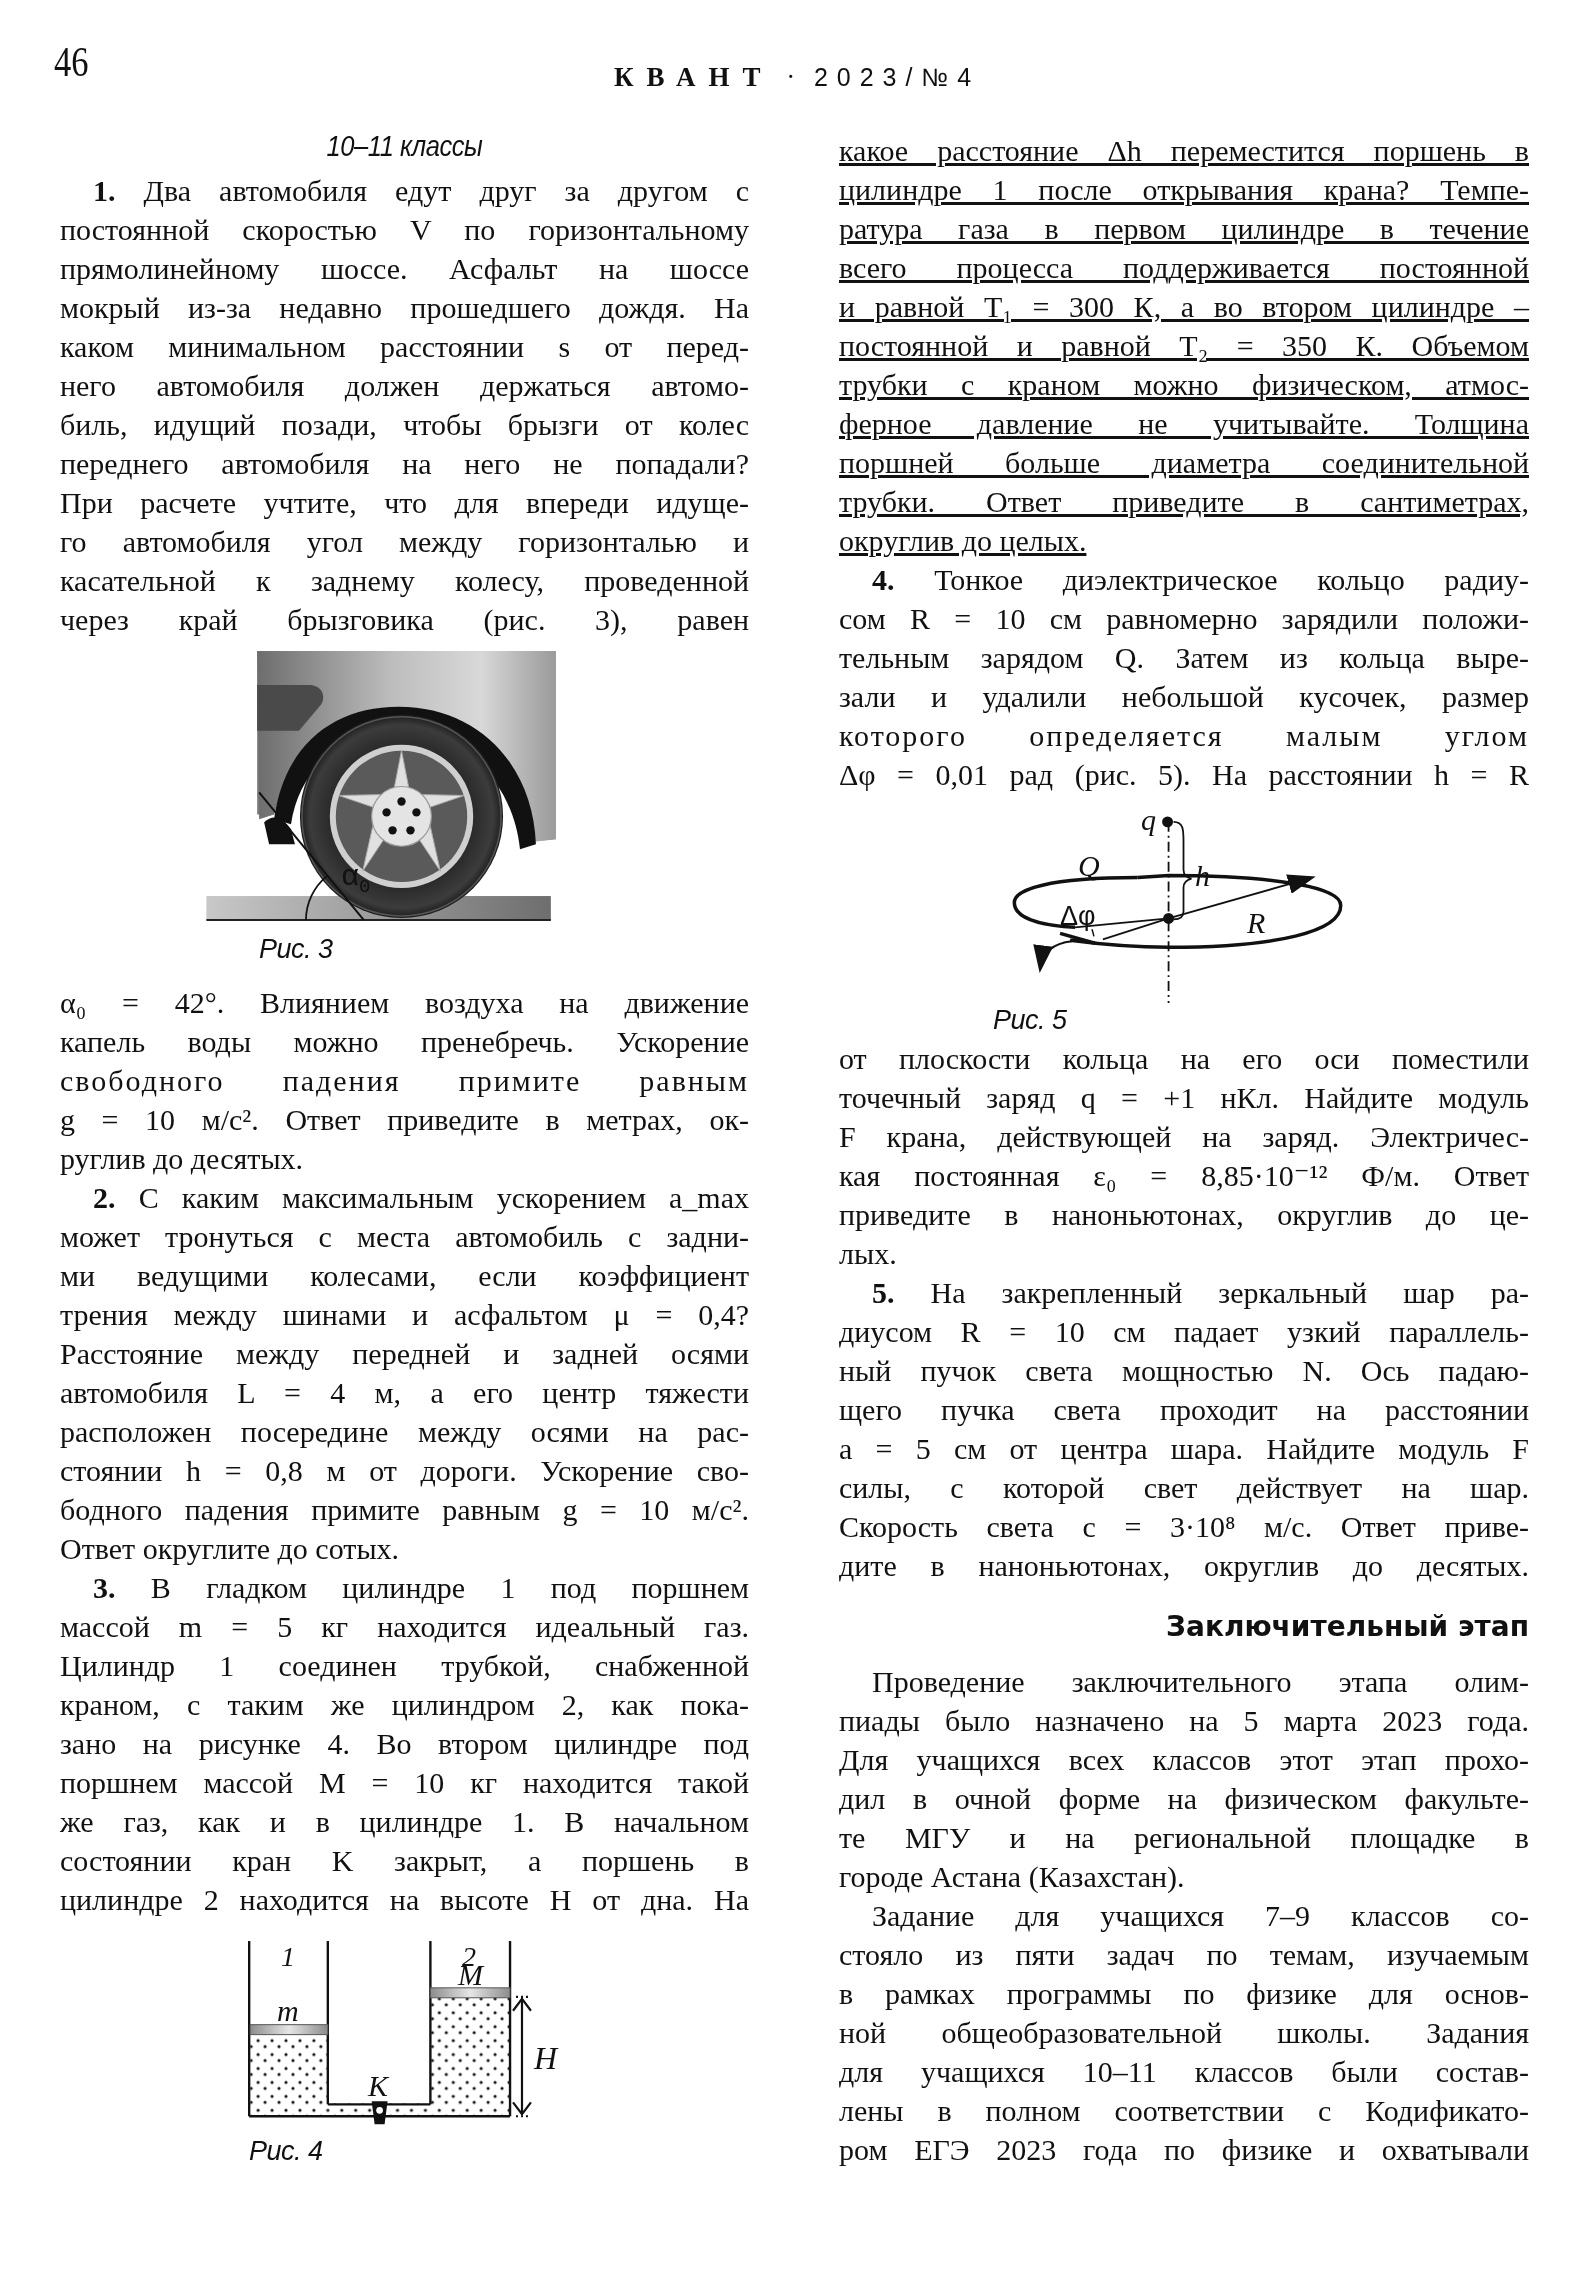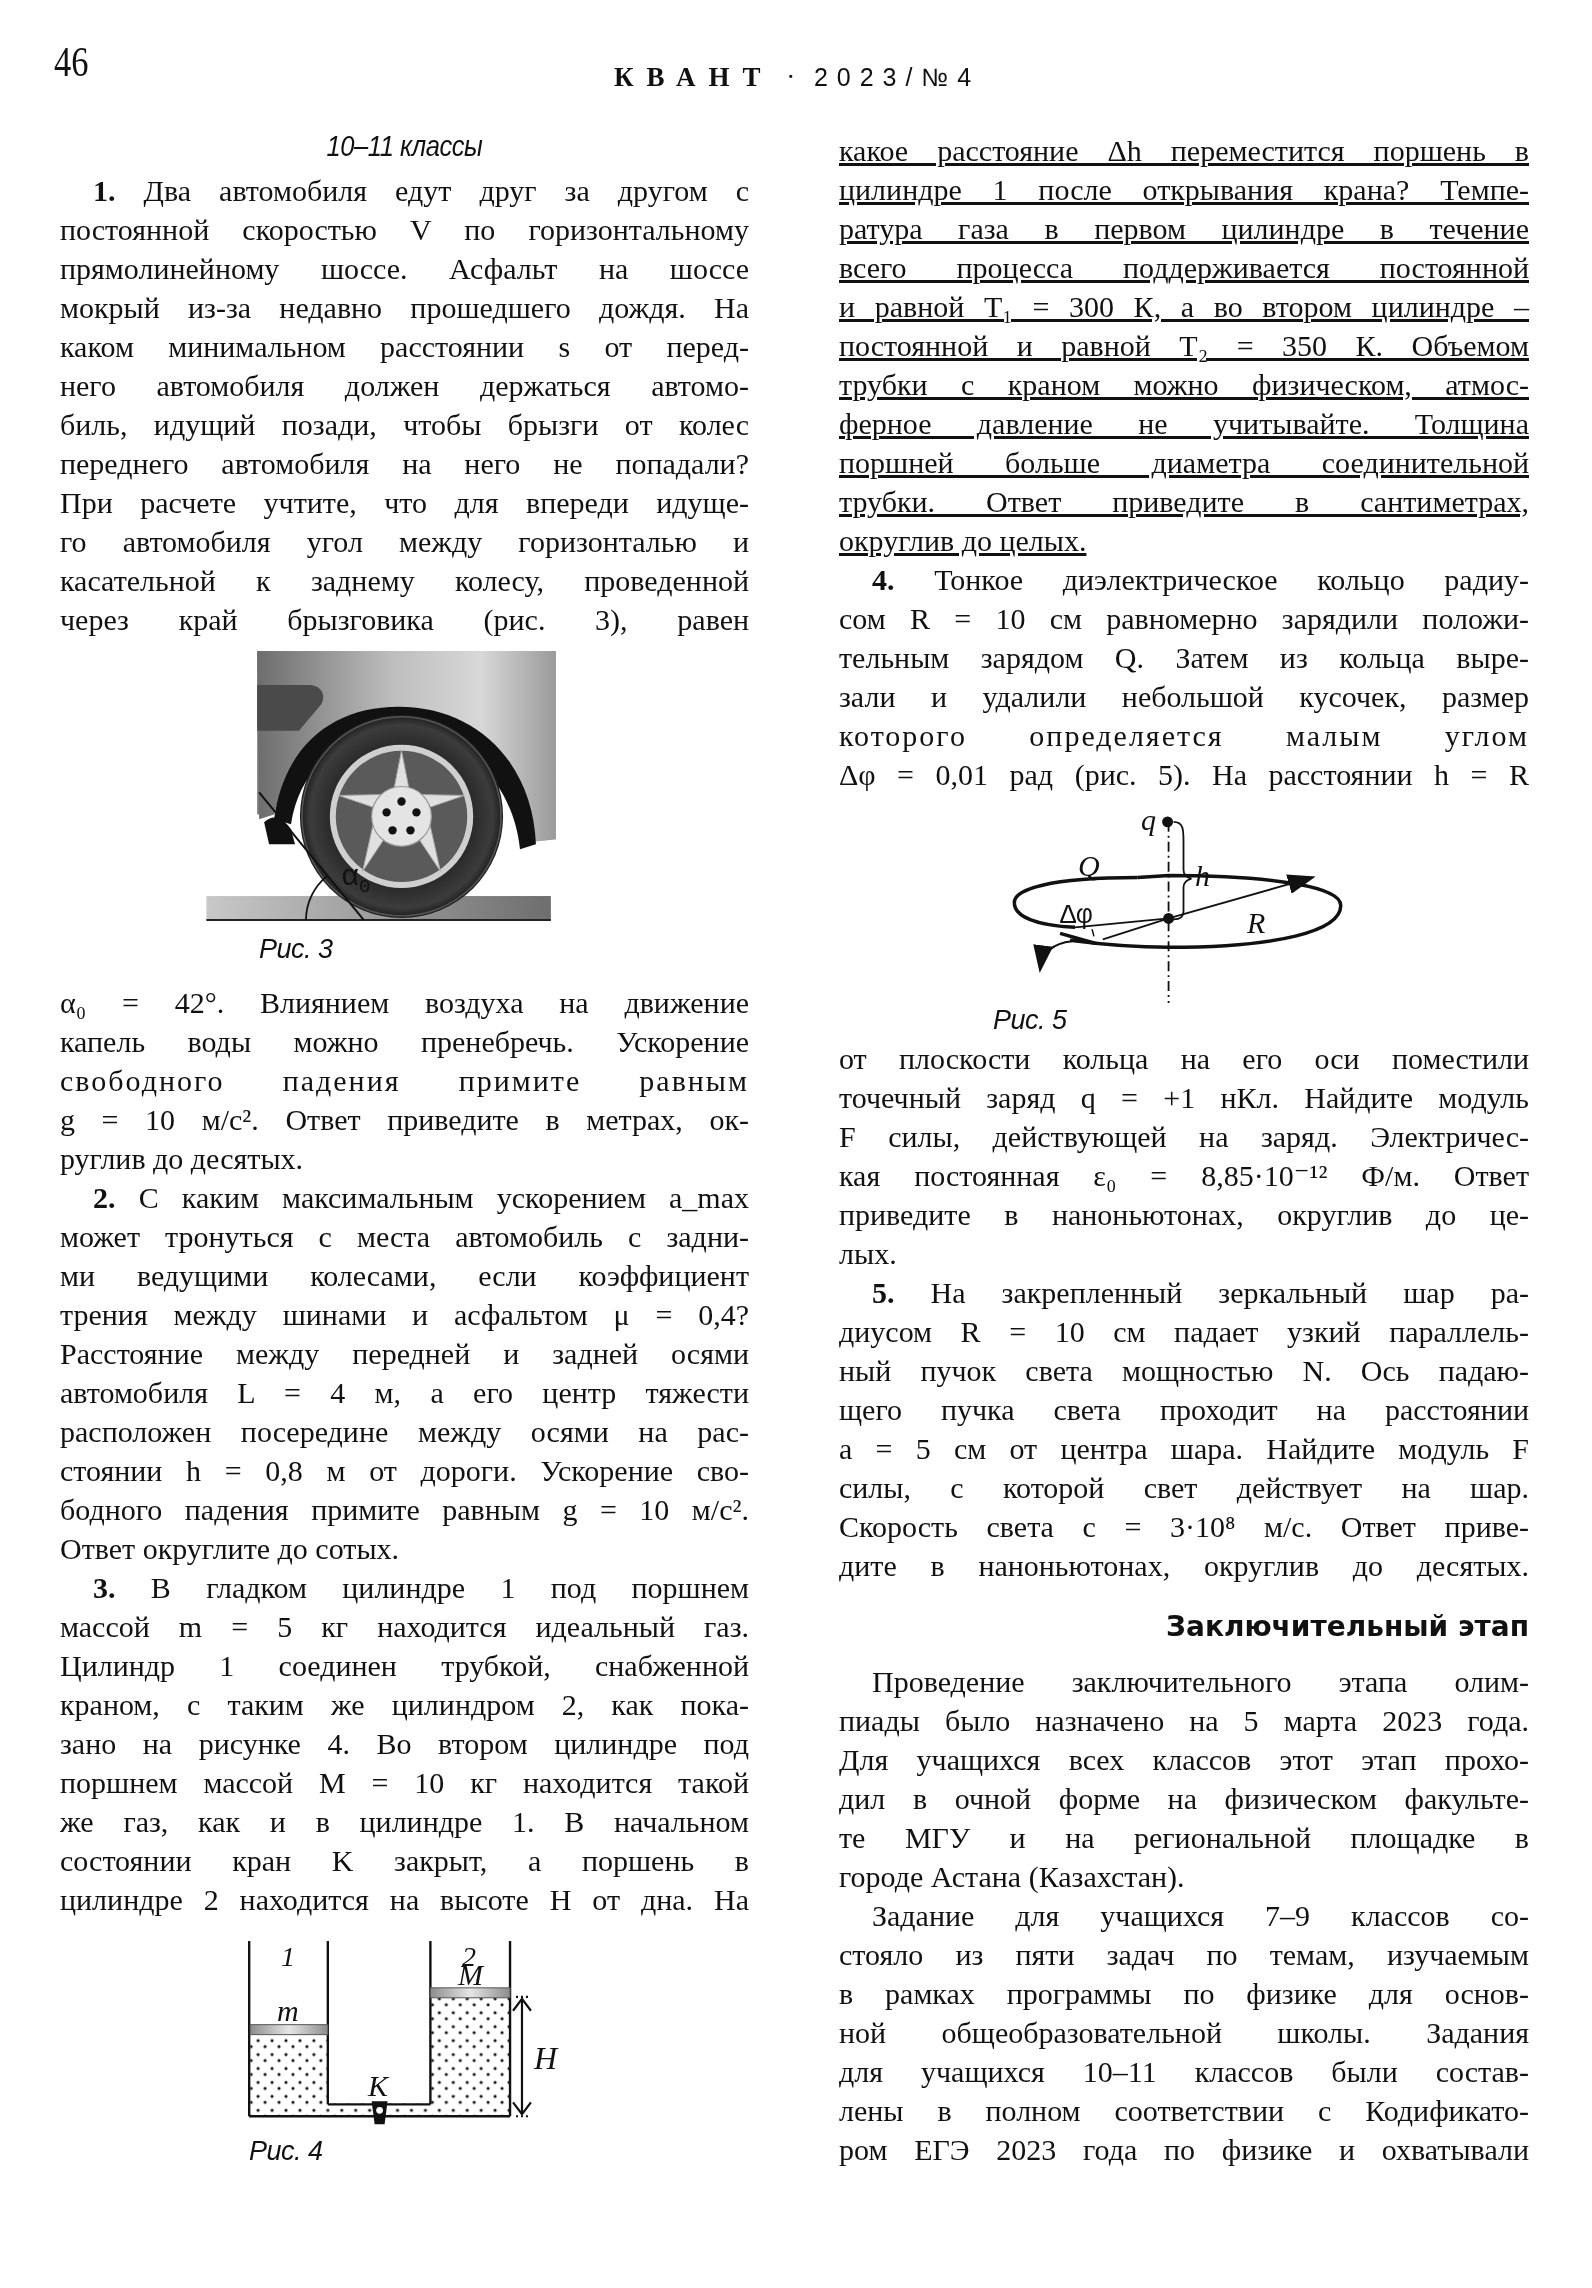--- a/index.html
+++ b/index.html
@@ -254,27 +254,27 @@
         <circle cx="330" cy="28" r="5.5" fill="#111"></circle>
 
         <path d="M 336 28 C 346 28 346 36 346 48 L 346 76 C 346 82 350 84 354 85 C 350 86 346 88 346 94 L 346 118 C 346 124 342 126 336 126" fill="none" stroke="#111" stroke-width="1.8"></path>
 
         <path d="M 254 136 A 78 78 0 0 1 256 143" fill="none" stroke="#111" stroke-width="1.5"></path>
       </svg>
       <div style="position:absolute;left:302px;top:6px;font-family:'Liberation Serif',serif;font-style:italic;font-size:30px;">q</div>
       <div style="position:absolute;left:239px;top:52px;font-family:'Liberation Serif',serif;font-style:italic;font-size:30px;">Q</div>
       <div style="position:absolute;left:356px;top:62px;font-family:'Liberation Serif',serif;font-style:italic;font-size:30px;">h</div>
       <div style="position:absolute;left:408px;top:109px;font-family:'Liberation Serif',serif;font-style:italic;font-size:30px;">R</div>
-      <div style="position:absolute;left:221px;top:103px;font-family:Liberation Mono, monospace;font-size:27px;">Δφ</div>
+      <div style="position:absolute;left:221px;top:103px;font-family:Liberation Sans, sans-serif;font-size:27px;">Δφ</div>
       <div class="caption" style="position:absolute;left:154px;top:211px;">Рис. 5</div>
     </div>
 
     <div class="line">от плоскости кольца на его оси поместили</div>
     <div class="line">точечный заряд q = +1 нКл. Найдите модуль</div>
-    <div class="line">F силы, действующей на заряд. Электричес-</div>
+    <div class="line">F крана, действующей на заряд. Электричес-</div>
     <div class="line">кая постоянная ε₀ = 8,85·10⁻¹² Ф/м. Ответ</div>
     <div class="line">приведите в наноньютонах, округлив до це-</div>
     <div class="line last">лых.</div>
   </div>
 
   <div>
     <div class="line">
       <span style="display:inline-block;width:33px;"></span><span class="num">5.</span> <span>На закрепленный зеркальный шар ра-</span>
     </div>
     <div class="line">диусом R = 10 см падает узкий параллель-</div>

